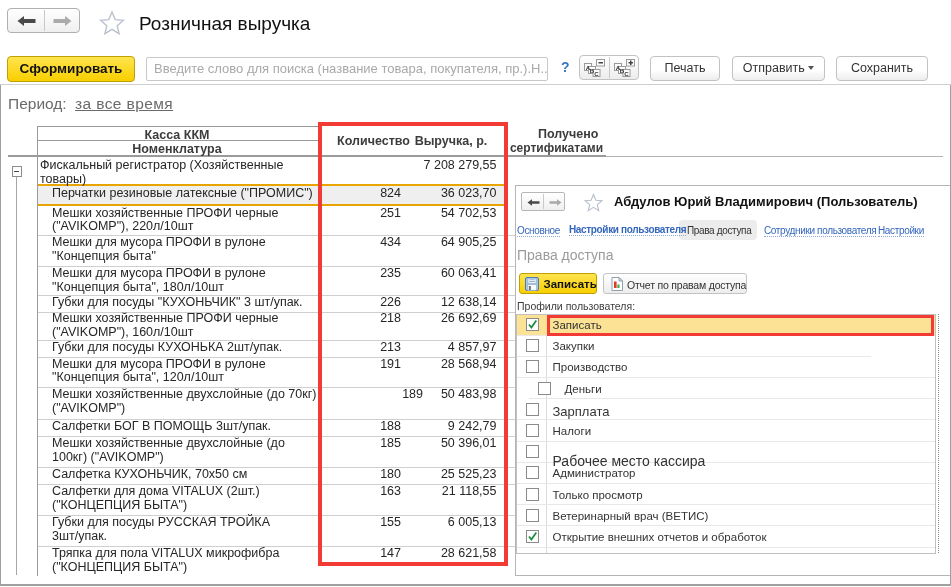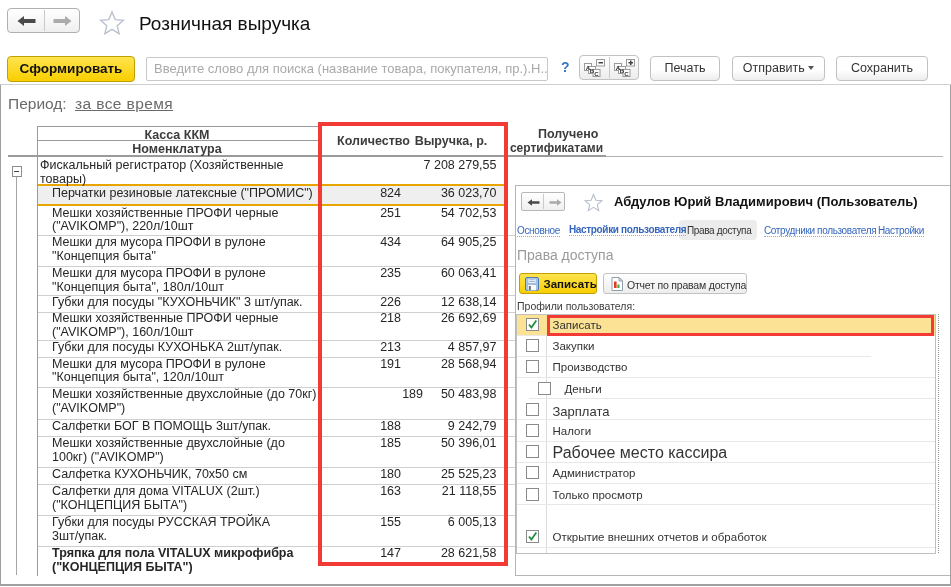--- a/index.html
+++ b/index.html
@@ -132,21 +132,21 @@
 <div class="num" style="left:400px;top:468.2px;line-height:13.8px;width:96.5px;">25 525,23</div>
 <div class="sep" style="left:37.5px;top:484px;width:477px;"></div>
 <div class="cell" style="left:52px;top:485.2px;line-height:13.8px;">Салфетки для дома VITALUX (2шт.)<br>("КОНЦЕПЦИЯ БЫТА")</div>
 <div class="num" style="left:318px;top:485.2px;line-height:13.8px;width:83px;">163</div>
 <div class="num" style="left:400px;top:485.2px;line-height:13.8px;width:96.5px;">21 118,55</div>
 <div class="sep" style="left:37.5px;top:515px;width:477px;"></div>
 <div class="cell" style="left:52px;top:516.2px;line-height:13.8px;">Губки для посуды РУССКАЯ ТРОЙКА<br>3шт/упак.</div>
 <div class="num" style="left:318px;top:516.2px;line-height:13.8px;width:83px;">155</div>
 <div class="num" style="left:400px;top:516.2px;line-height:13.8px;width:96.5px;">6 005,13</div>
 <div class="sep" style="left:37.5px;top:546px;width:477px;"></div>
-<div class="cell" style="left:52px;top:547.2px;line-height:13.8px;font-weight:bold;">Тряпка для пола VITALUX микрофибра<br>("КОНЦЕПЦИЯ БЫТА")</div>
+<div class="cell" style="left:52px;top:547.2px;line-height:13.8px;">Тряпка для пола VITALUX микрофибра<br>("КОНЦЕПЦИЯ БЫТА")</div>
 <div class="num" style="left:318px;top:547.2px;line-height:13.8px;width:83px;">147</div>
 <div class="num" style="left:400px;top:547.2px;line-height:13.8px;width:96.5px;">28 621,58</div>
 <div class="abs" style="left:318px;top:121.5px;width:190px;height:444px;box-sizing:border-box;border:4px solid #f23b35;"></div>
 <div class="abs" style="left:515px;top:184.5px;width:436px;height:391px;box-sizing:border-box;border:1px solid #b5b5b5;border-right:none;background:#fff;"></div>
 <div class="abs" style="left:521px;top:192px;width:44px;height:19px;box-sizing:border-box;border:1px solid #b7b7b7;border-radius:2px;background:linear-gradient(#fff,#efefef);">
   <div class="abs" style="left:21px;top:1px;width:1px;height:15px;background:#c9c9c9;"></div>
   <svg class="abs" style="left:4.5px;top:4.5px" width="13" height="9" viewBox="0 0 13 9">
       <path d="M0.5 4.5 L5 1.2 L5 3.3 L12.5 3.3 L12.5 5.7 L5 5.7 L5 7.8 Z" fill="#4a4a4a"></path>
     </svg>
   <svg class="abs" style="left:26.5px;top:4.5px" width="13" height="9" viewBox="0 0 13 9">
@@ -210,29 +210,33 @@
     <div style="position:absolute;left:0;top:84.8px;width:418px;height:21.2px;border-bottom:1px solid #e8e8e8;box-sizing:border-box;">
       <div style="position:absolute;left:9px;top:3.6px;width:13px;height:13px;box-sizing:border-box;border:1px solid #8a8a8a;background:#fff;"></div>
       <div style="position:absolute;left:36px;top:4.5px;font-size:13px;color:#333;white-space:nowrap;">Зарплата</div>
     </div>
     <div style="position:absolute;left:0;top:106.0px;width:418px;height:21.2px;border-bottom:1px solid #e8e8e8;box-sizing:border-box;">
       <div style="position:absolute;left:9px;top:3.6px;width:13px;height:13px;box-sizing:border-box;border:1px solid #8a8a8a;background:#fff;"></div>
       <div style="position:absolute;left:36px;top:4.5px;font-size:11.5px;color:#333;white-space:nowrap;">Налоги</div>
     </div>
     <div style="position:absolute;left:0;top:127.2px;width:418px;height:21.2px;border-bottom:1px solid #e8e8e8;box-sizing:border-box;">
       <div style="position:absolute;left:9px;top:3.6px;width:13px;height:13px;box-sizing:border-box;border:1px solid #8a8a8a;background:#fff;"></div>
-      <div style="position:absolute;left:36px;top:2px;font-size:16px;color:#333;white-space:nowrap;">Рабочее место кассира</div>
+      <div style="position:absolute;left:36px;top:11px;font-size:14px;color:#333;white-space:nowrap;">Рабочее место кассира</div>
     </div>
     <div style="position:absolute;left:0;top:148.4px;width:418px;height:21.2px;border-bottom:1px solid #e8e8e8;box-sizing:border-box;">
       <div style="position:absolute;left:9px;top:3.6px;width:13px;height:13px;box-sizing:border-box;border:1px solid #8a8a8a;background:#fff;"></div>
       <div style="position:absolute;left:36px;top:4.5px;font-size:11.5px;color:#333;white-space:nowrap;">Администратор</div>
     </div>
     <div style="position:absolute;left:0;top:169.6px;width:418px;height:21.2px;border-bottom:1px solid #e8e8e8;box-sizing:border-box;">
       <div style="position:absolute;left:9px;top:3.6px;width:13px;height:13px;box-sizing:border-box;border:1px solid #8a8a8a;background:#fff;"></div>
       <div style="position:absolute;left:36px;top:4.5px;font-size:11.5px;color:#333;white-space:nowrap;">Только просмотр</div>
+    </div>
+    <div style="position:absolute;left:0;top:190.8px;width:418px;height:21.2px;border-bottom:1px solid #e8e8e8;box-sizing:border-box;">
+      <div style="position:absolute;left:9px;top:3.6px;width:13px;height:13px;box-sizing:border-box;border:1px solid #8a8a8a;background:#fff;"></div>
+      <div style="position:absolute;left:36px;top:4.5px;font-size:11.5px;color:#333;white-space:nowrap;">Ветеринарный врач (ВЕТИС)</div>
     </div>
     <div style="position:absolute;left:0;top:212.0px;width:418px;height:21.2px;border-bottom:1px solid #e8e8e8;box-sizing:border-box;">
       <div style="position:absolute;left:9px;top:3.6px;width:13px;height:13px;box-sizing:border-box;border:1px solid #8a8a8a;background:#fff;">
         <svg style="position:absolute;left:0.5px;top:0px" width="11" height="11" viewBox="0 0 11 11">
           <path d="M2 5.5 L4.4 8.4 L9.3 1.5" fill="none" stroke="#1e8e3e" stroke-width="1.8"></path>
         </svg>
       </div>
       <div style="position:absolute;left:36px;top:4.5px;font-size:11.5px;color:#333;white-space:nowrap;">Открытие внешних отчетов и обработок</div>
     </div>
   </div>

